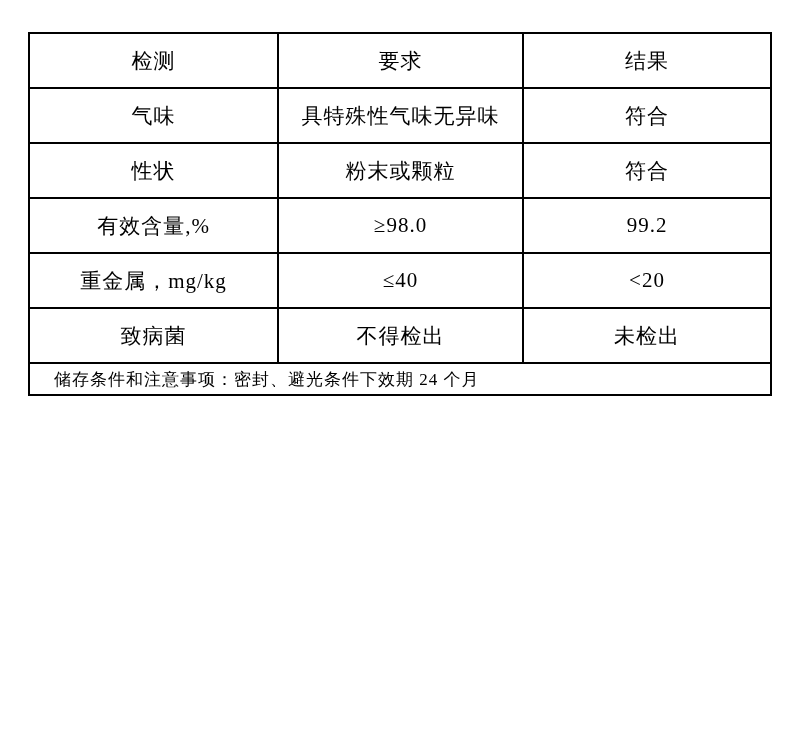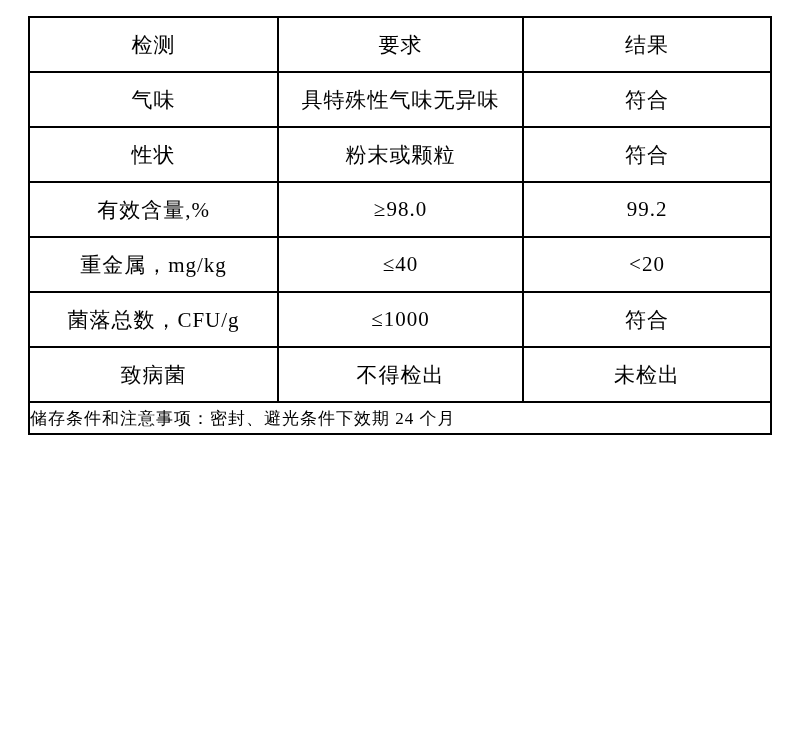--- a/index.html
+++ b/index.html
@@ -7,21 +7,21 @@
     padding: 0;
     width: 800px;
     height: 750px;
     background: #ffffff;
     font-family: "Liberation Serif", "DejaVu Serif", serif;
     color: #000000;
   }
   .doc-wrap {
     position: absolute;
     left: 28px;
-    top: 16px;
+    top: 32px;
     border-radius: 31px;
   }
   table.spec-table {
     border-collapse: collapse;
     table-layout: fixed;
     width: 742px;
     background: #ffffff;
   }
   table.spec-table col.c1 { width: 249px; }
   table.spec-table col.c2 { width: 245px; }
@@ -35,21 +35,21 @@
     vertical-align: middle;
     font-weight: normal;
     font-size: 21px;
     letter-spacing: 1px;
     white-space: nowrap;
     overflow: hidden;
   }
   table.spec-table tr.footer-row td {
     height: 30px;
     text-align: left;
-    padding-left: 0;
+    padding-left: 24px;
     font-size: 17px;
     letter-spacing: 1px;
   }
 </style>
 </head>
 <body>
 
 <div class="doc-wrap">
   <table class="spec-table">
     <colgroup>
@@ -79,25 +79,20 @@
         <td>有效含量,%</td>
         <td>≥98.0</td>
         <td>99.2</td>
       </tr>
       <tr>
         <td>重金属，mg/kg</td>
         <td>≤40</td>
         <td>&lt;20</td>
       </tr>
       <tr>
-        <td>菌落总数，CFU/g</td>
-        <td>≤1000</td>
-        <td>符合</td>
-      </tr>
-      <tr>
         <td>致病菌</td>
         <td>不得检出</td>
         <td>未检出</td>
       </tr>
       <tr class="footer-row">
         <td colspan="3">储存条件和注意事项：密封、避光条件下效期 24 个月</td>
       </tr>
     </tbody>
   </table>
 </div>

